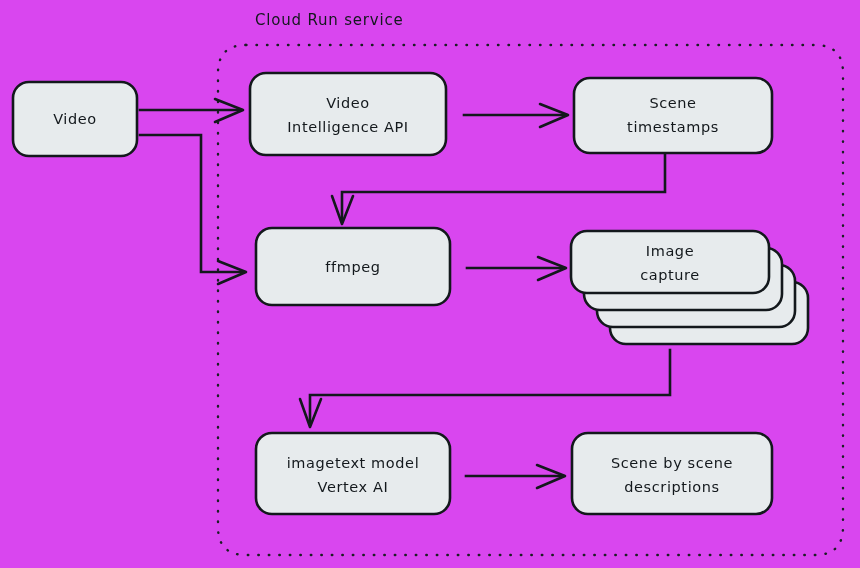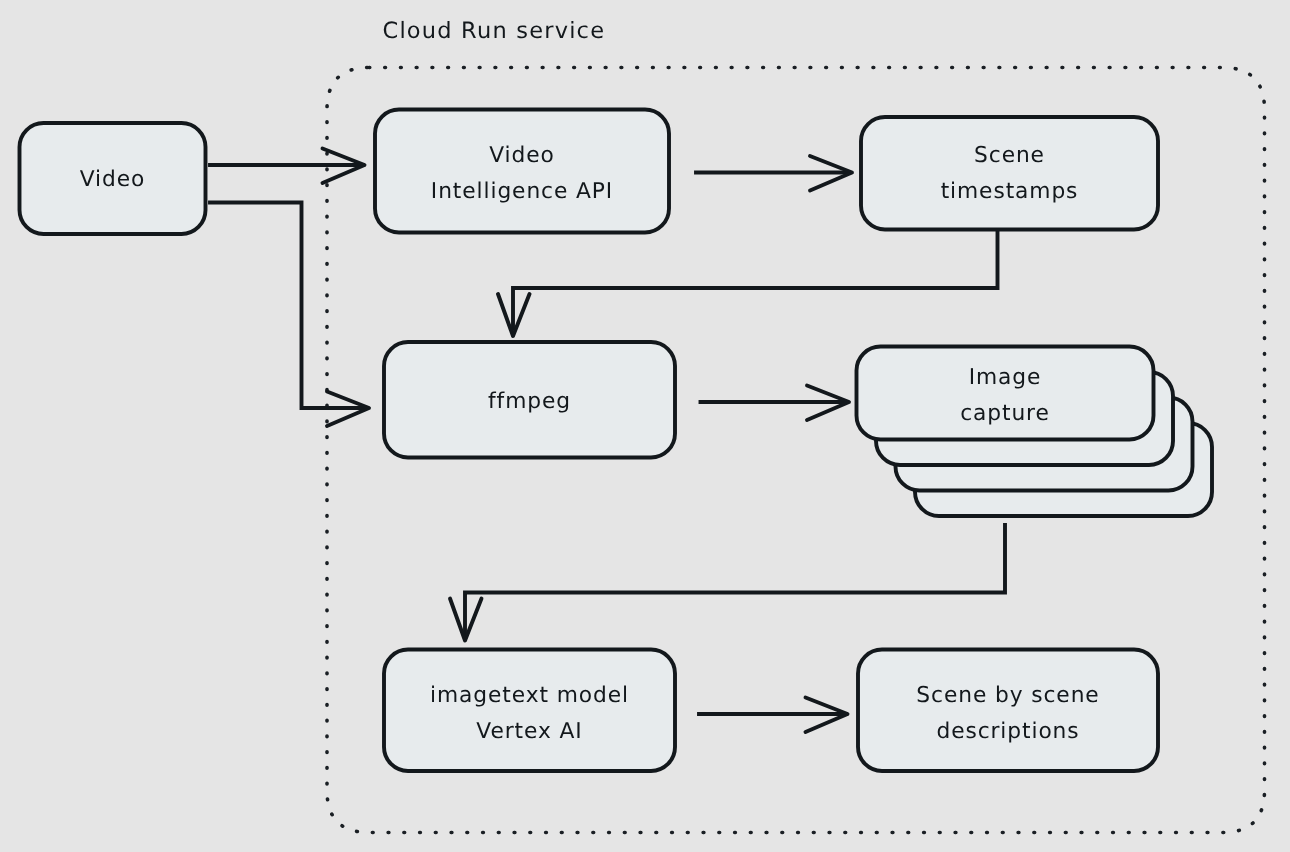--- a/index.html
+++ b/index.html
@@ -10,21 +10,21 @@
   body {
     width: 860px;
     height: 568px;
     overflow: hidden;
     font-family: "DejaVu Sans", sans-serif;
   }
   #canvas {
     position: relative;
     width: 860px;
     height: 568px;
-    background: #e5e5e5;
+    background: #d946ef;
   }
   #diagram-svg {
     position: absolute;
     left: 0;
     top: 0;
     width: 860px;
     height: 568px;
   }
   .node-label {
     font-family: "DejaVu Sans", sans-serif;

